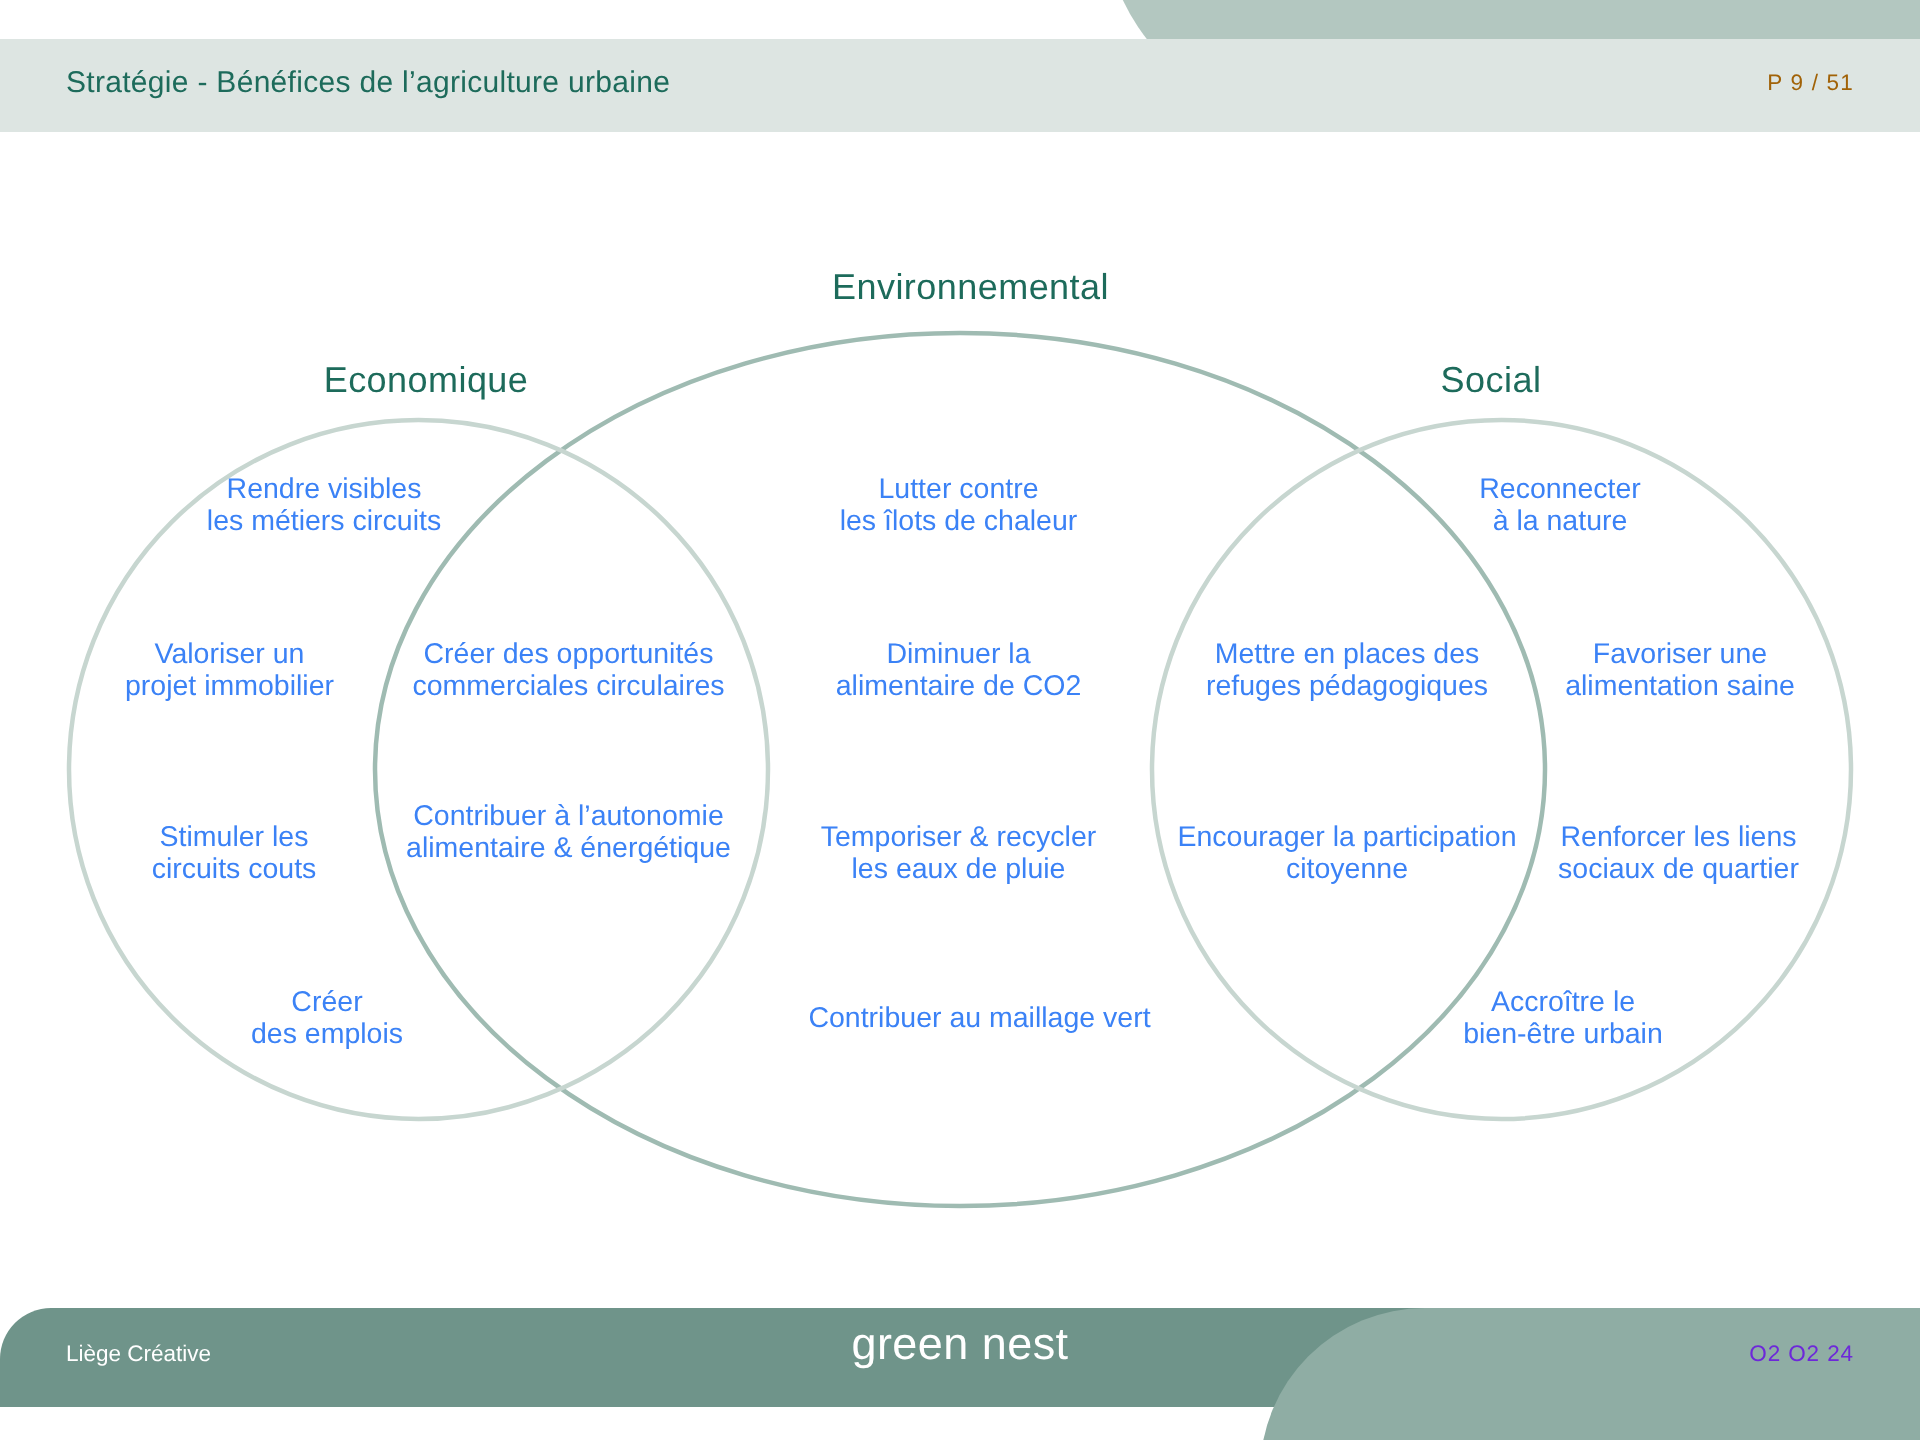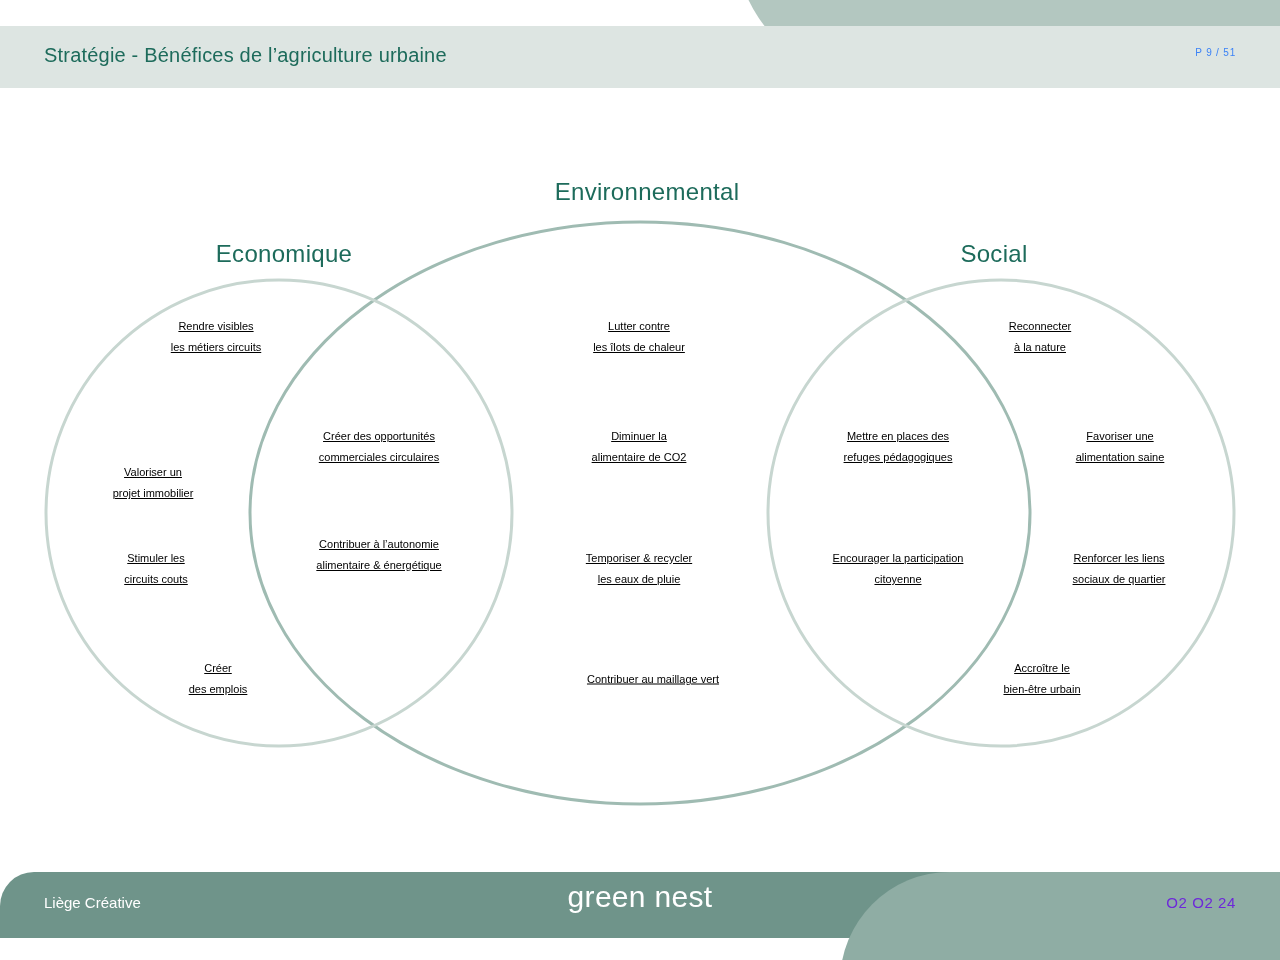--- a/index.html
+++ b/index.html
@@ -57,22 +57,22 @@
     left: 44px; top: 44px;
     font-size: 20px;
     color: #1d6b5b;
     letter-spacing: 0.2px;
     z-index: 6;
     white-space: nowrap;
   }
   .header-page {
     position: absolute;
     right: 44px; top: 47px;
-    font-size: 10px;
-    color: #3b82f6;
+    font-size: 15px;
+    color: #a16207;
     letter-spacing: 0.8px;
     z-index: 6;
     white-space: nowrap;
     text-align: right;
   }
 
   
   .card {
     position: absolute;
     left: 18px; top: 88px;
@@ -135,27 +135,26 @@
     font-size: 24px;
     color: #1d6b5b;
     letter-spacing: 0.3px;
     text-align: left;
     white-space: nowrap;
     transform: translateX(-50%);
   }
   .venn-item {
     position: absolute;
     z-index: 6;
-    font-size: 11px;
+    font-size: 19px;
     line-height: 21px;
-    color: #000000;
+    color: #3b82f6;
     text-align: center;
     transform: translate(-50%, -50%);
     white-space: nowrap;
-    text-decoration: underline;
   }
   .venn-item .l2 { display: block; }
 </style>
 </head>
 <body>
 
 <div id="slide">
 
   <div class="deco-top-dark"></div>
   <div class="deco-bottom-light"></div>
@@ -173,21 +172,21 @@
   </svg>
 
   <div class="venn-title" style="left:647px; top:178px;">Environnemental</div>
   <div class="venn-title" style="left:284px; top:240px;">Economique</div>
   <div class="venn-title" style="left:994px; top:240px;">Social</div>
 
   <div class="venn-item" style="left:216px; top:337px;">
     <span class="l1">Rendre visibles</span>
     <span class="l2">les métiers circuits</span>
   </div>
-  <div class="venn-item" style="left:153px; top:447px;margin-top:36px;">
+  <div class="venn-item" style="left:153px; top:447px;">
     <span class="l1">Valoriser un</span>
     <span class="l2">projet immobilier</span>
   </div>
   <div class="venn-item" style="left:156px; top:569px;">
     <span class="l1">Stimuler les</span>
     <span class="l2">circuits couts</span>
   </div>
   <div class="venn-item" style="left:218px; top:679px;">
     <span class="l1">Créer</span>
     <span class="l2">des emplois</span>

